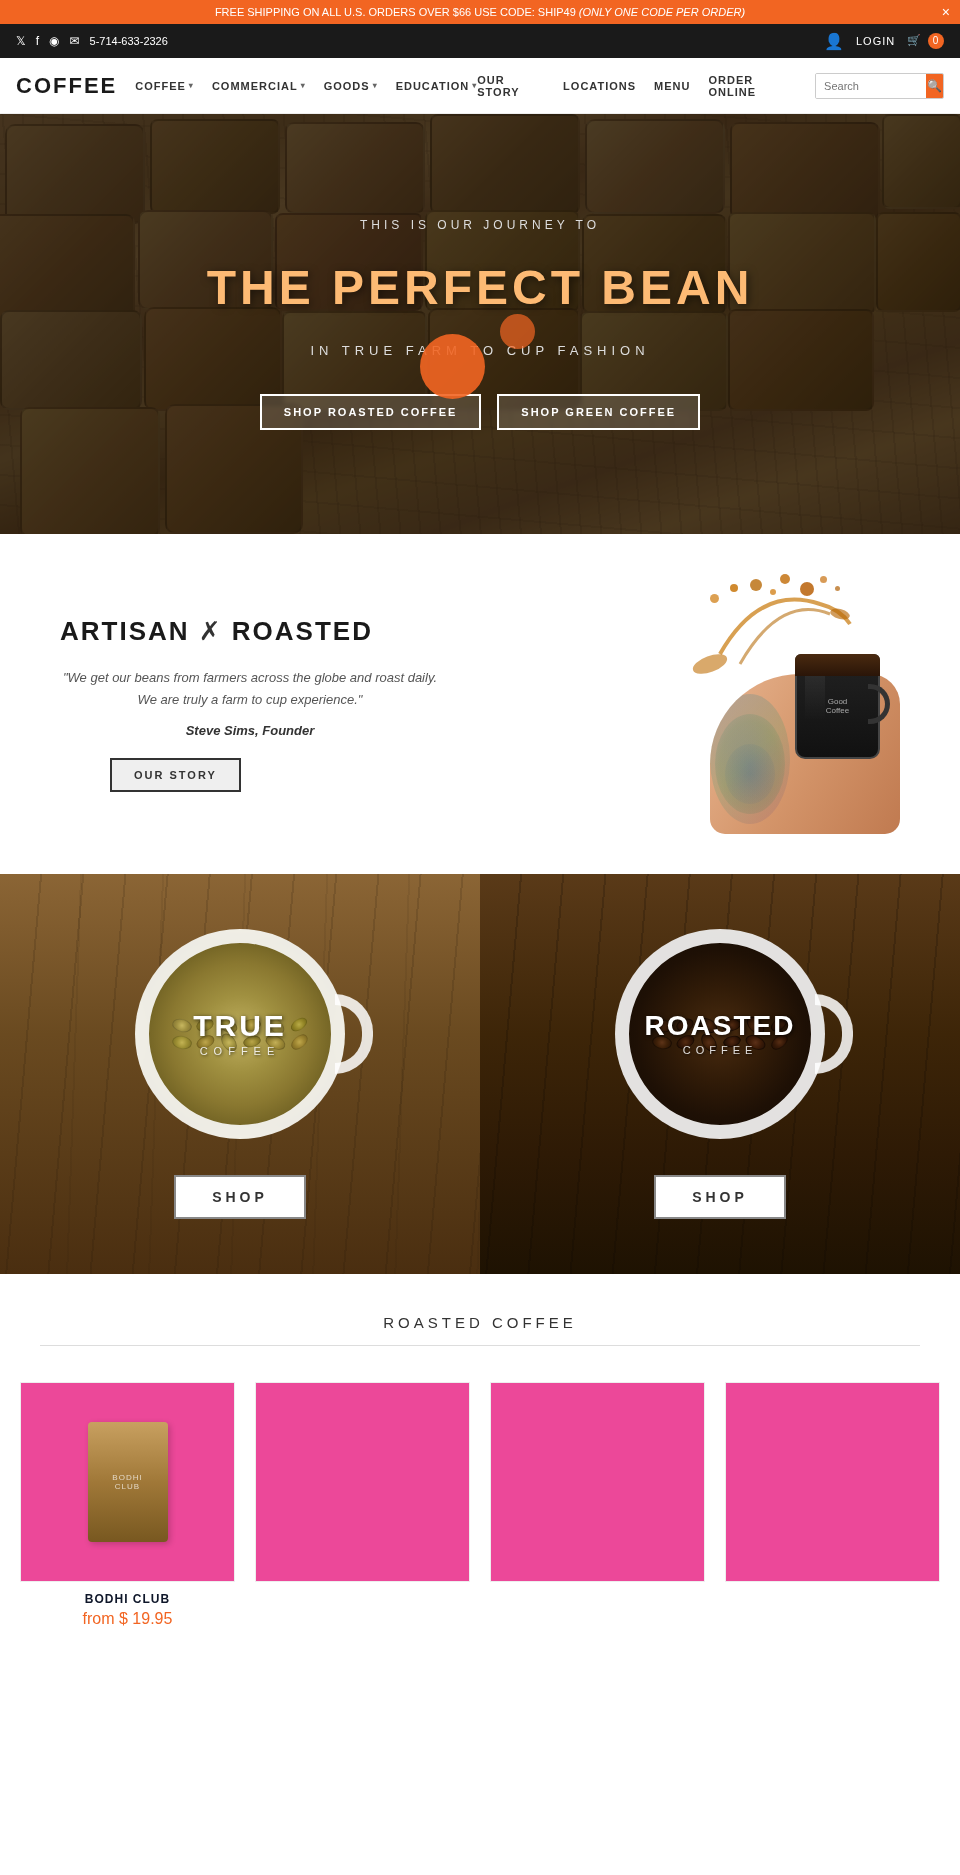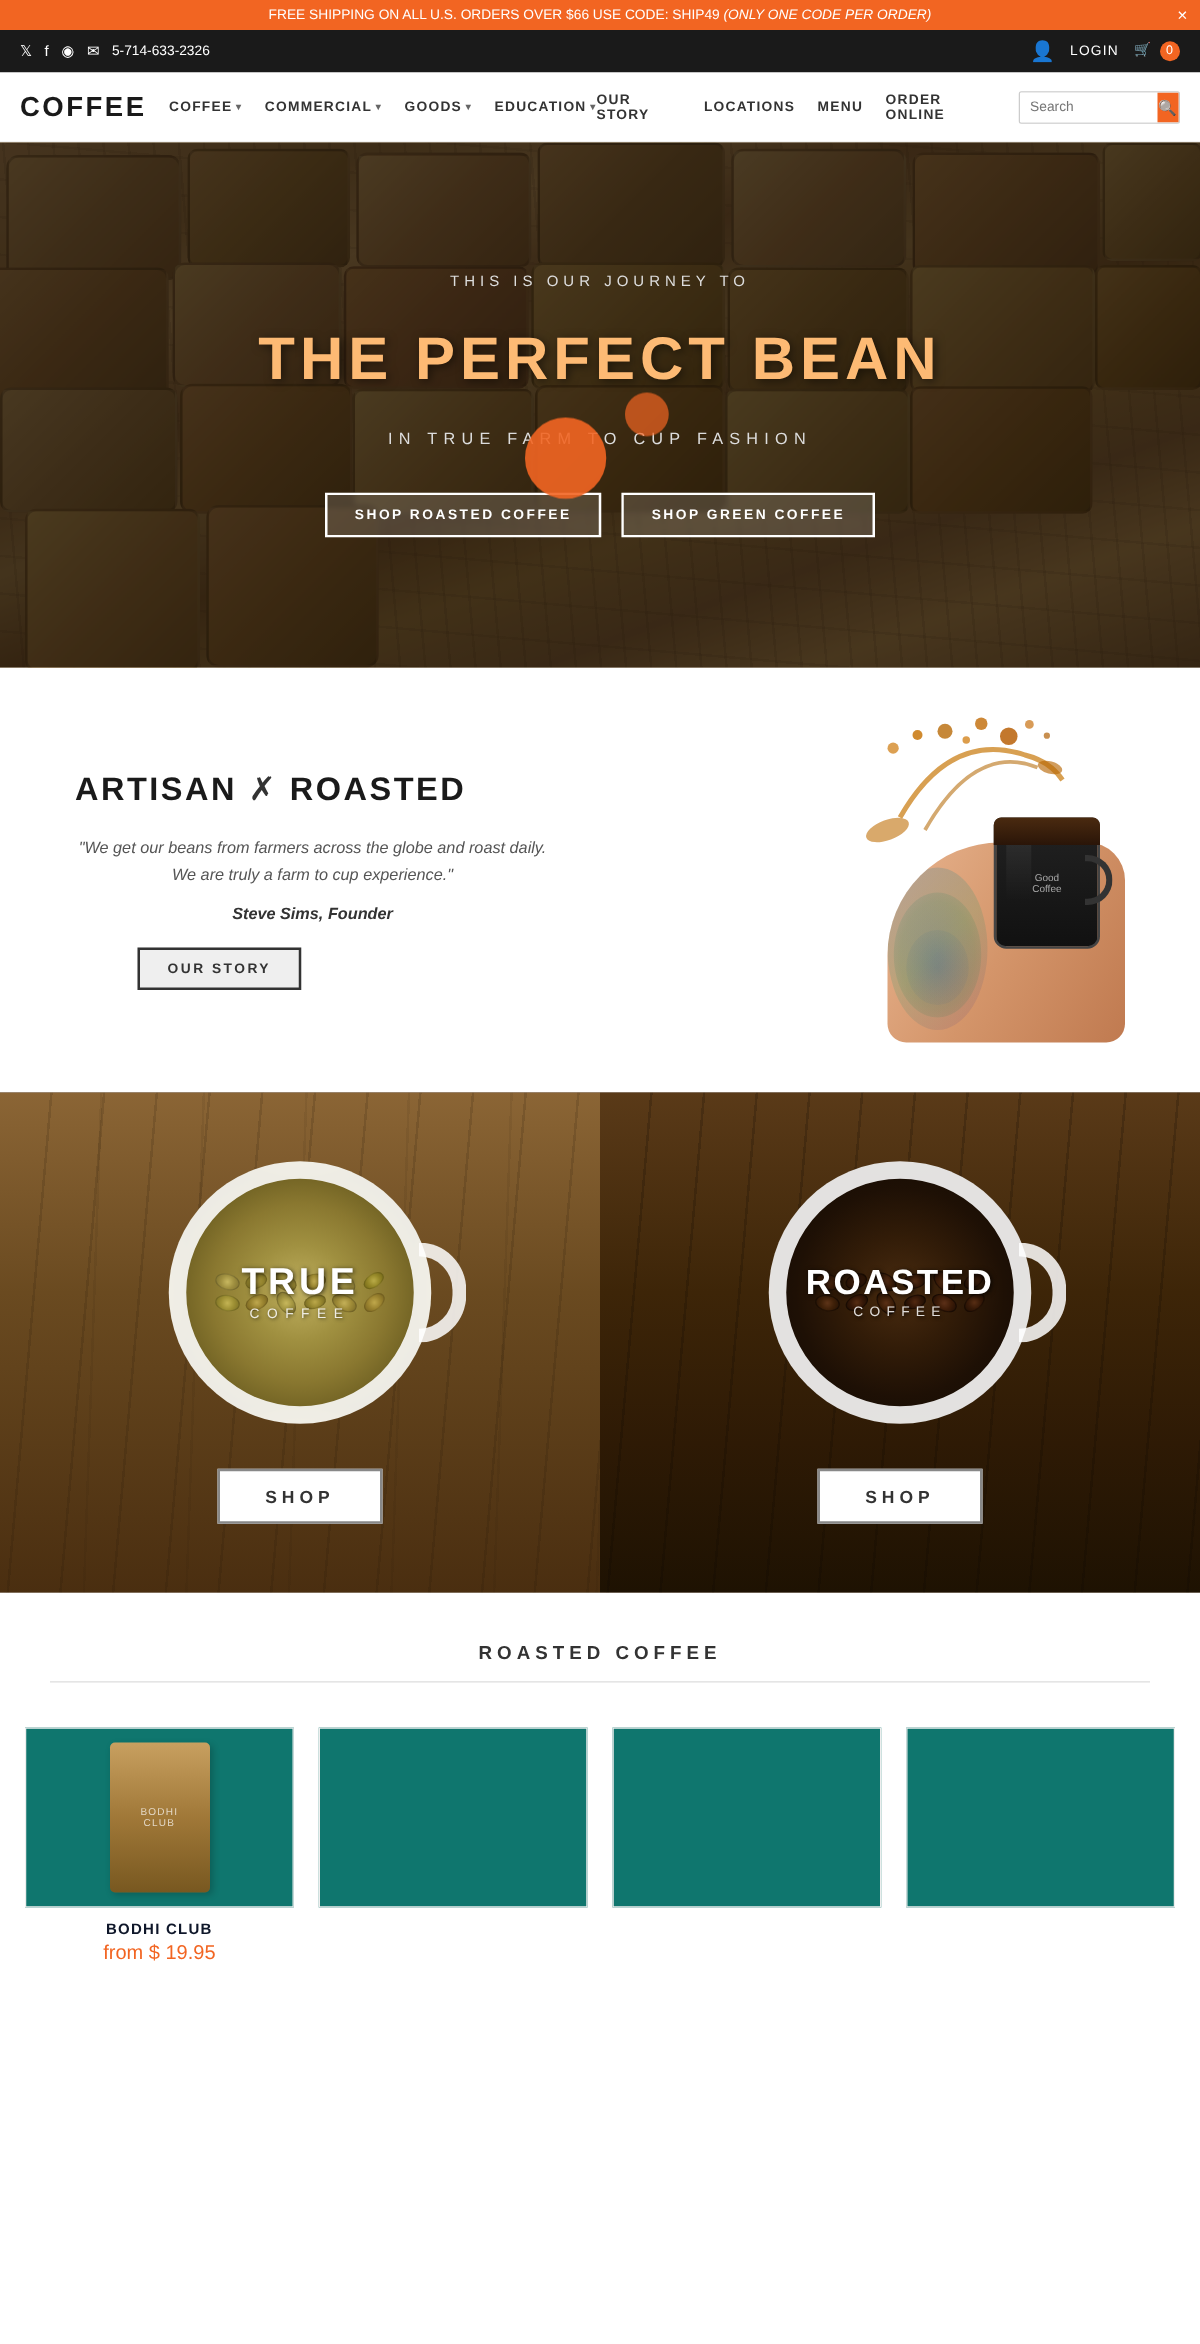--- a/index.html
+++ b/index.html
@@ -317,21 +317,21 @@
     
     .roasted-section {
       padding: 40px 20px 20px;
       background: #fff;
     }
     .section-title {
       text-align: center;
       font-size: 15px;
       letter-spacing: 4px;
       text-transform: uppercase;
-      font-weight: 700;
+      font-weight: 400;
       color: #333;
       margin-bottom: 16px;
       position: relative;
     }
     .section-title::after {
       content: '';
       display: block;
       width: calc(100% - 40px);
       height: 1px;
       background: #ddd;
@@ -342,22 +342,22 @@
       grid-template-columns: repeat(4, 1fr);
       gap: 20px;
       padding: 20px 0;
       min-height: 400px;
     }
     .product-card {
       text-align: center;
     }
     .product-image-placeholder {
       width: 100%;
-      height: 144px;
-      background: #0f766e;
+      height: 200px;
+      background: #ec4899;
       border: 1px solid #eee;
       display: flex;
       align-items: center;
       justify-content: center;
       margin-bottom: 10px;
     }
     .product-name {
       font-size: 12px;
       font-weight: 600;
       letter-spacing: 1px;

